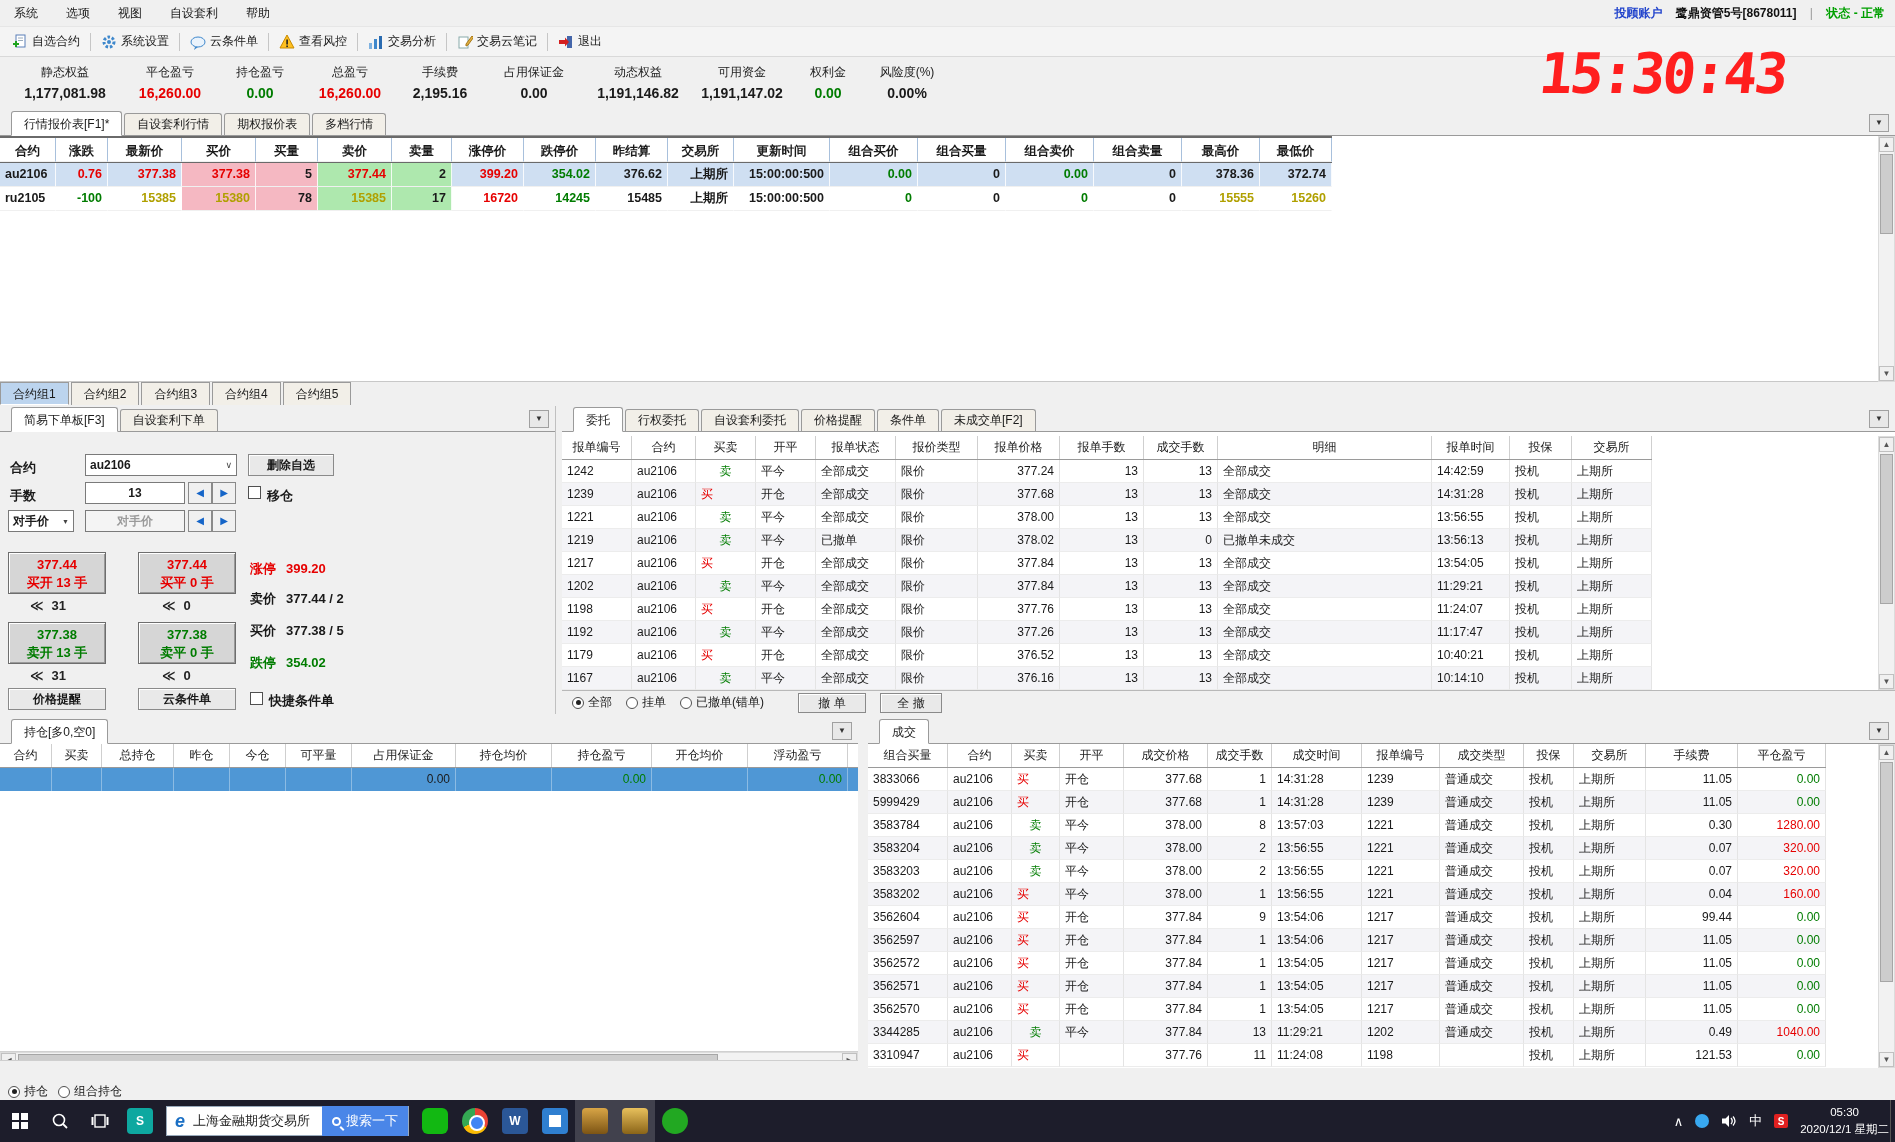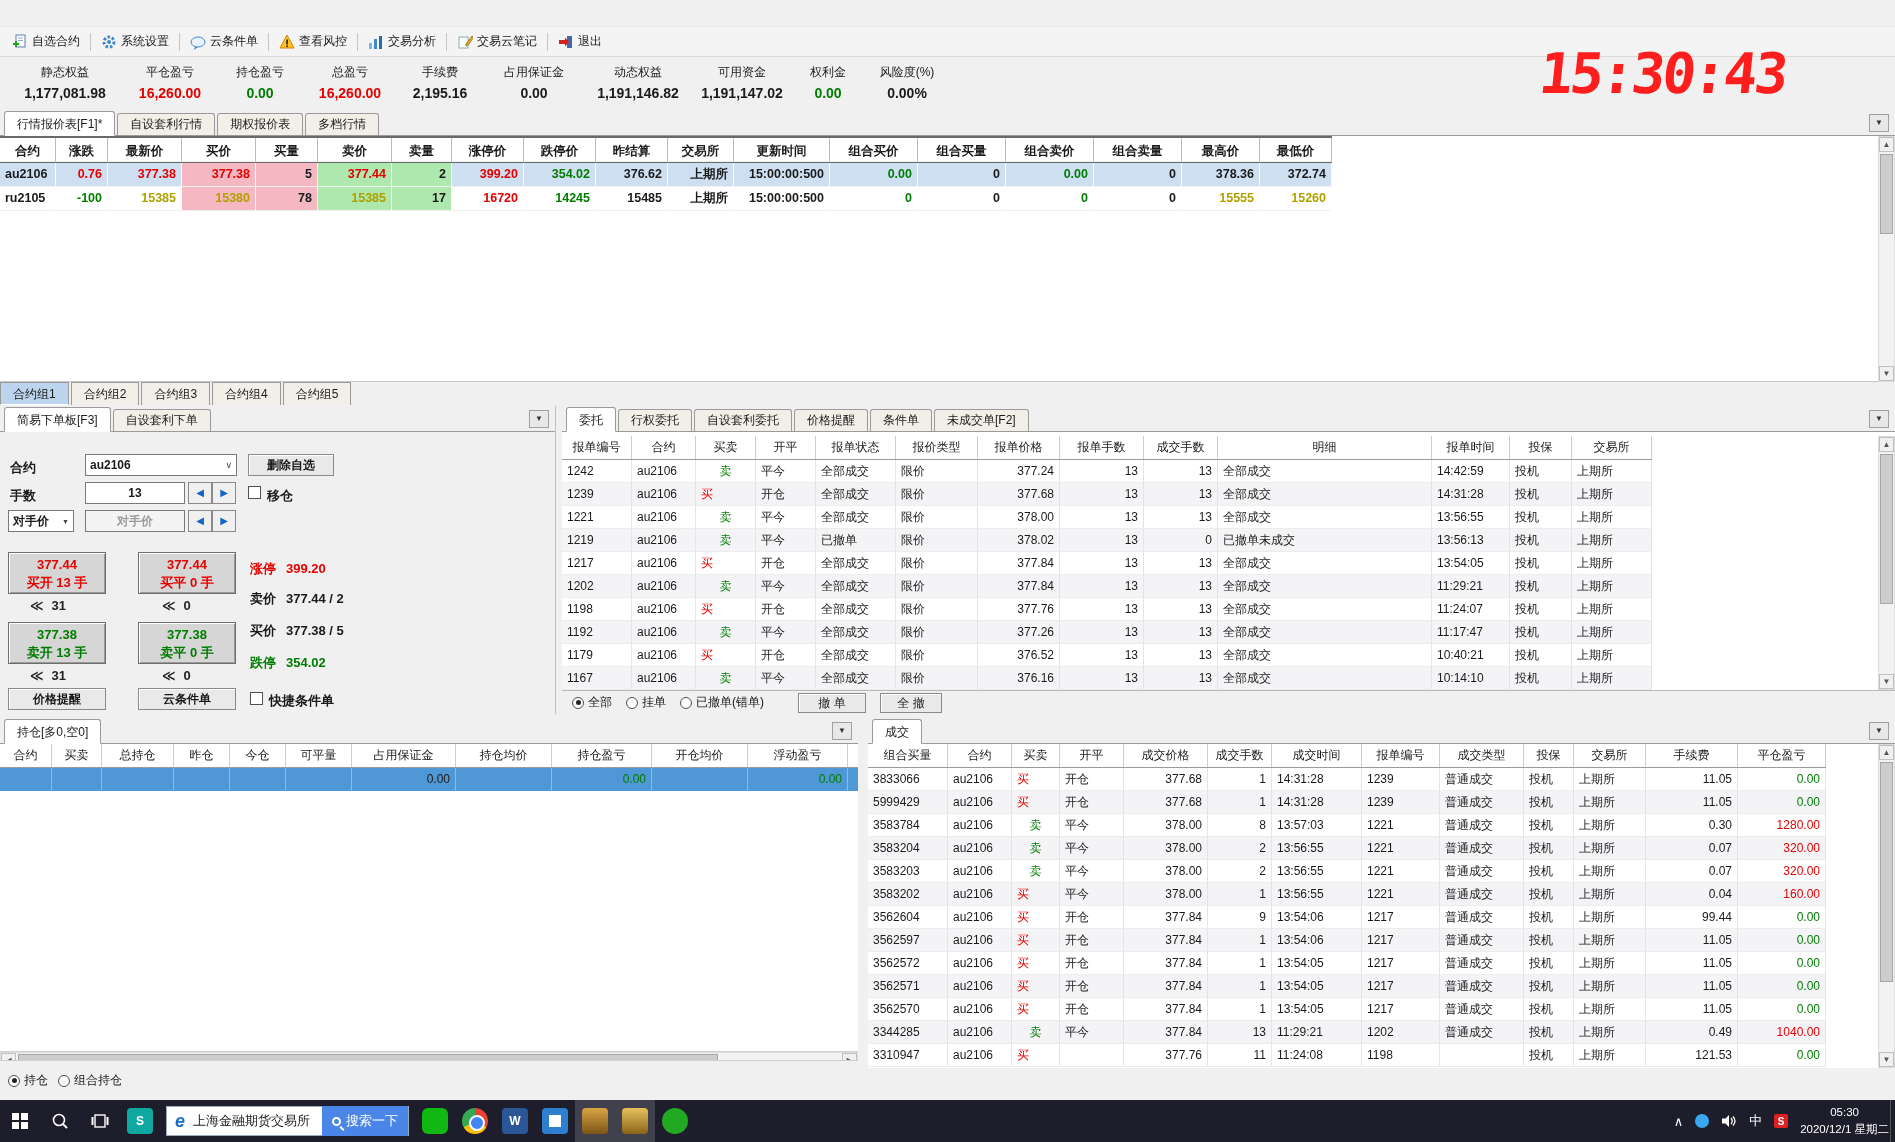--- a/index.html
+++ b/index.html
@@ -25,21 +25,21 @@
   
   .acctbar{position:absolute;left:6px;top:57px;height:52px;display:flex;}
   .acct-field{display:flex;flex-direction:column;align-items:center;justify-content:center;padding:2px 0;}
   .acct-label{font-size:12px;color:#222;height:20px;line-height:20px;}
   .acct-value{font-size:14px;font-weight:bold;height:22px;line-height:22px;}
   .clockbig{position:absolute;left:1540px;top:40px;width:245px;height:66px;display:flex;align-items:center;justify-content:center;
     font-family:"DejaVu Sans Mono","Liberation Mono",monospace;font-weight:bold;font-size:56px;color:#ff1e1e;
     transform:skewX(-6deg);letter-spacing:-3px;}
 
   
-  .tabrow{display:flex;align-items:flex-end;height:26px;border-bottom:1px solid #9a9a9a;background:#f0f0f0;padding-left:4px;position:relative;}
+  .tabrow{display:flex;align-items:flex-end;height:26px;border-bottom:1px solid #9a9a9a;background:#f0f0f0;padding-left:11px;position:relative;}
   .tab{height:22px;line-height:21px;padding:0 12px;background:#f2efe8;border:1px solid #9a9a9a;border-bottom:none;border-radius:3px 3px 0 0;margin-right:2px;cursor:default;white-space:nowrap;}
   .tab.active{background:#ffffff;height:25px;line-height:24px;margin-bottom:-1px;border-bottom:1px solid #fff;}
   .tab.active-blue{background:#bcd4ee;}
   .tab-dd{position:absolute;right:6px;top:4px;width:20px;height:18px;background:#e8e8e8;border:1px solid #a0a0a0;text-align:center;font-size:8px;line-height:16px;color:#333;}
 
   
   .tbl{background:#fff;}
   .tr{display:flex;height:23px;line-height:22px;}
   .tr.h{height:24px;line-height:23px;background:#fff;border-bottom:1px solid #9a9a9a;}
   .td{padding:0 5px;white-space:nowrap;overflow:hidden;border-right:1px solid #e4e4e4;border-bottom:1px solid #ececec;}
@@ -75,21 +75,21 @@
   #delegate-table-wrap{position:absolute;left:0;top:30px;width:1316px;height:254px;overflow:hidden;background:#fff;}
   #delegate-filter{position:absolute;left:0;bottom:0;width:1333px;height:24px;background:#f0f0f0;border-top:1px solid #b8b8b8;display:flex;align-items:center;gap:14px;padding-left:10px;}
 
   #lower{position:absolute;left:0;top:718px;width:1895px;height:382px;}
   #position-panel{position:absolute;left:0;top:0;width:858px;height:382px;background:#f0f0f0;}
   #position-table-wrap{position:absolute;left:0;top:26px;width:858px;height:308px;overflow:hidden;background:#fff;border-bottom:1px solid #d0d0d0;}
   #position-table .tr.possel{background:var(--possel);}
   #position-table .tr.possel .td{border-right:1px solid rgba(255,255,255,.35);border-bottom:none;}
   #trade-panel{position:absolute;left:868px;top:0;width:1027px;height:382px;background:#f0f0f0;}
   #trade-table-wrap{position:absolute;left:0;top:26px;width:1010px;height:324px;overflow:hidden;background:#fff;}
-  .bottom-ctrl{position:absolute;left:0;bottom:0;height:40px;display:flex;align-items:center;gap:18px;background:#f0f0f0;border-top:1px solid #cfcfcf;padding-left:8px;}
+  .bottom-ctrl{position:absolute;left:0;bottom:0;height:40px;display:flex;align-items:flex-end;gap:18px;background:#f0f0f0;border-top:1px solid #cfcfcf;padding-left:8px;}
 
   
   .radio-item{display:inline-flex;align-items:center;gap:4px;cursor:default;}
   .radio{width:12px;height:12px;border:1px solid #505050;border-radius:50%;background:#fff;position:relative;display:inline-block;}
   .radio.on::after{content:"";position:absolute;left:2.5px;top:2.5px;width:5px;height:5px;border-radius:50%;background:#222;}
   .chk{width:13px;height:13px;border:1px solid #505050;background:#fff;display:inline-block;}
   .btn{display:inline-block;background:#e9e9e9;border:1px solid #8a8a8a;box-shadow:inset 1px 1px 0 #fff;text-align:center;height:22px;line-height:20px;padding:0 8px;cursor:default;white-space:nowrap;}
   .btn.small{height:20px;line-height:18px;}
 
   
@@ -124,20 +124,35 @@
   #show-desktop{position:absolute;right:0;top:0;width:5px;height:42px;border-left:1px solid #555;}
   .chrome{width:26px;height:26px;border-radius:50%;background:conic-gradient(#ea4335 0 120deg,#fbbc05 0 240deg,#34a853 0 360deg);position:relative;}
   .chrome::after{content:"";position:absolute;left:7px;top:7px;width:12px;height:12px;border-radius:50%;background:#4285f4;border:2px solid #fff;}
   svg{display:block;}
 </style>
 </head>
 <body>
 
 <div id="root">
 
+  <div class="menubar">
+    <div id="menu-items" style="display:flex;">
+        <div class="menu-item">系统</div>
+        <div class="menu-item">选项</div>
+        <div class="menu-item">视图</div>
+        <div class="menu-item">自设套利</div>
+        <div class="menu-item">帮助</div>
+      </div>
+    <div class="acct-info">
+      <span class="advisor">投顾账户</span>
+      <span class="acctname">鹭鼎资管5号[8678011]</span>
+      <span class="sep">|</span>
+      <span class="status">状态 - 正常</span>
+    </div>
+  </div>
 
   <div class="toolbar" id="toolbar">
       <div class="tool-btn">
         <span>
           <svg width="16" height="16" viewBox="0 0 16 16">
             <rect x="4" y="1" width="9" height="12" fill="#fff" stroke="#5a7fb8"></rect>
             <line x1="6" y1="4" x2="11" y2="4" stroke="#9ab"></line>
             <line x1="6" y1="6.5" x2="11" y2="6.5" stroke="#9ab"></line>
             <rect x="1" y="9" width="6" height="2" fill="#1fa41f"></rect>
             <rect x="3" y="7" width="2" height="6" fill="#1fa41f"></rect>

